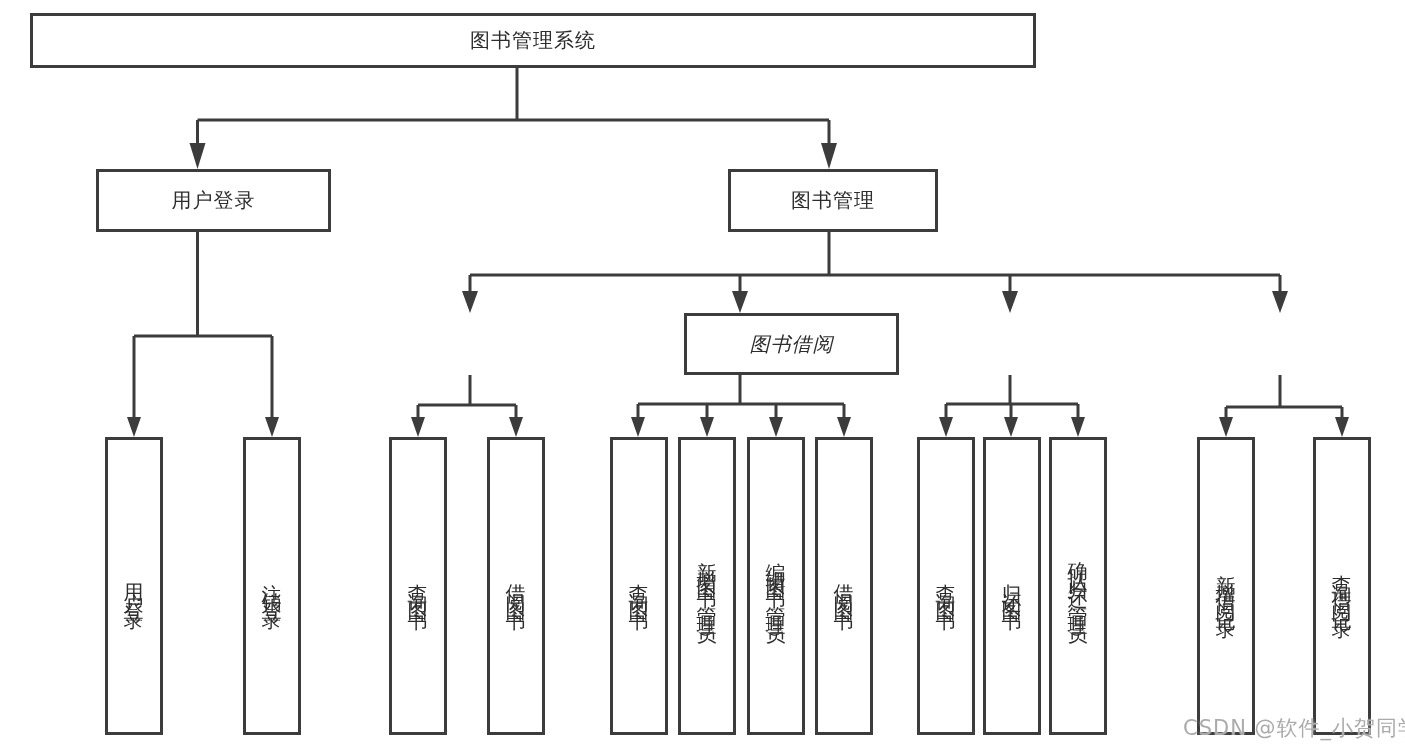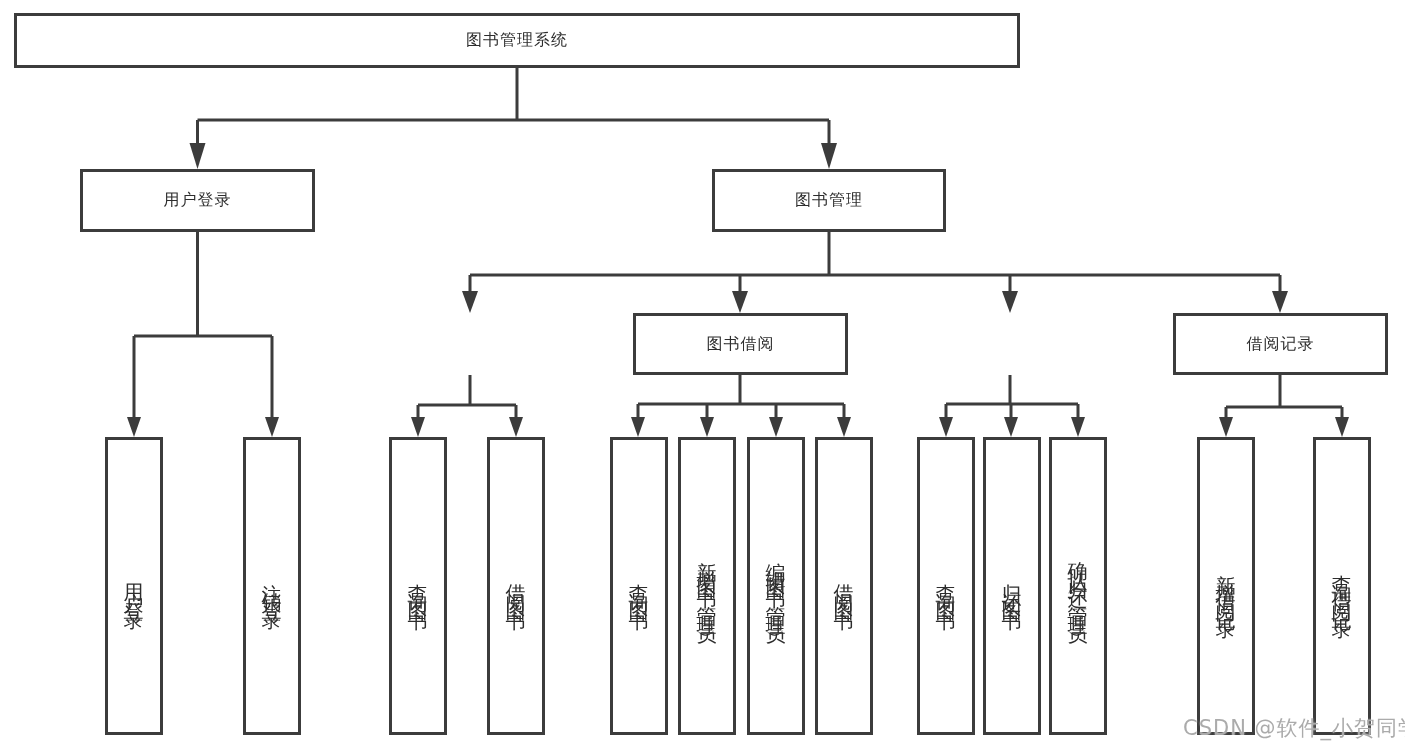--- a/index.html
+++ b/index.html
@@ -15,39 +15,39 @@
     font-family:"DejaVu Sans","Liberation Sans",sans-serif;
   }
   .stage{position:absolute;inset:0;}
   svg.wires{position:absolute;left:0;top:0;z-index:0;}
   svg.wires path{stroke:var(--line);stroke-width:3;fill:none;}
   svg.wires polygon{fill:var(--line);stroke:none;}
   .hbox{
     position:absolute;box-sizing:border-box;z-index:1;
     border:3px solid var(--line);background:var(--background);
     display:flex;align-items:center;justify-content:center;
-    font-size:16px;color:var(--text);letter-spacing:1px;white-space:nowrap;
+    font-size:20px;color:var(--text);letter-spacing:1px;white-space:nowrap;margin-left:16px;
   }
   .vbox{
     position:absolute;box-sizing:border-box;z-index:1;
     top:437px;height:298px;width:58px;
     border:3px solid var(--line);background:var(--background);
     display:flex;align-items:center;justify-content:center;
   }
   .vtext{
     writing-mode:vertical-rl;text-orientation:mixed;
     font-size:20px;line-height:1;letter-spacing:9px;color:var(--text);
   }
   
   #root-box{left:14px;top:13px;width:1006px;height:55px;}
   #user-login-box{left:80px;top:169px;width:235px;height:63px;}
-  #book-mgmt-box{left:712px;top:169px;width:234px;height:63px;font-family:Liberation Mono, monospace;}
+  #book-mgmt-box{left:712px;top:169px;width:210px;height:63px;font-family:Liberation Mono, monospace;}
   .l3{top:313px;height:62px;width:215px;}
   #new-book-box{left:363px;}
-  #book-borrow-box{left:633px;}
+  #book-borrow-box{left:668px;font-style:italic;}
   #current-borrow-box{left:903px;}
   #borrow-record-box{left:1173px;}
   #leaf-a1{left:105px;} #leaf-a2{left:243px;}
   #leaf-b1{left:389px;} #leaf-b2{left:487px;}
   #leaf-c1{left:610px;} #leaf-c2{left:678px;} #leaf-c3{left:747px;} #leaf-c4{left:815px;}
   #leaf-d1{left:917px;} #leaf-d2{left:983px;} #leaf-d3{left:1049px;}
   #leaf-e1{left:1197px;} #leaf-e2{left:1313px;}
   .watermark{
     position:absolute;left:1183px;top:714px;z-index:5;
     font-size:21px;color:var(--watermark);letter-spacing:1px;
@@ -116,23 +116,20 @@
   <div id="user-login-box" class="hbox">
     <span>用户登录</span>
   </div>
   <div id="book-mgmt-box" class="hbox">
     <span>图书管理</span>
   </div>
 
   <div id="book-borrow-box" class="hbox l3">
     <span>图书借阅</span>
   </div>
-  <div id="borrow-record-box" class="hbox l3">
-    <span>借阅记录</span>
-  </div>
 
   <div id="leaf-a1" class="vbox">
     <span class="vtext">用户登录</span>
   </div>
   <div id="leaf-a2" class="vbox">
     <span class="vtext">注销登录</span>
   </div>
 
   <div id="leaf-b1" class="vbox">
     <span class="vtext">查询图书</span>

